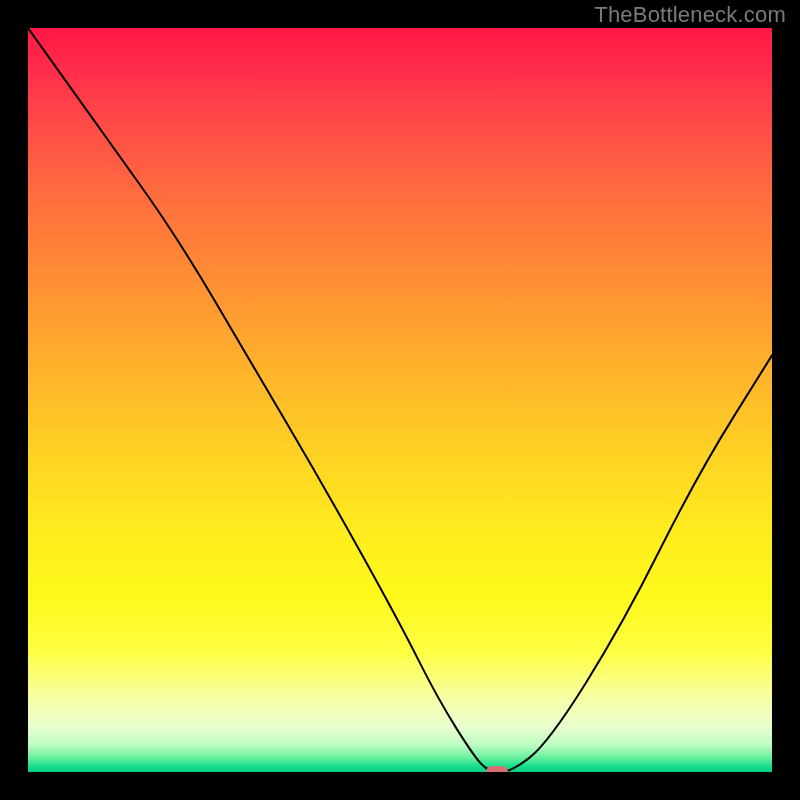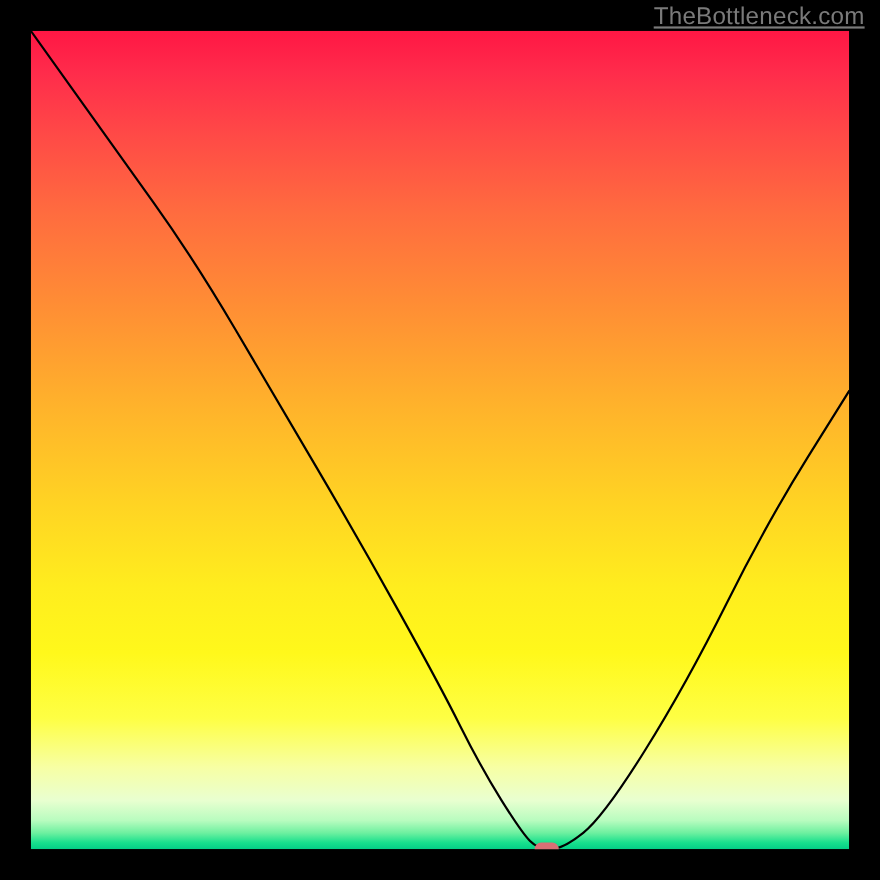--- a/index.html
+++ b/index.html
@@ -19,21 +19,20 @@
   }
   .watermark {
     position: absolute;
     top: 2px;
     right: 14px;
     color: #7a7a7a;
     font-size: 22px;
     font-weight: 500;
     letter-spacing: 0.2px;
     user-select: none;
-    text-decoration: underline;
   }
   .plot-area {
     position: absolute;
     left: 28px;
     top: 28px;
     width: 744px;
     height: 744px;
     overflow: hidden;
   }
   

